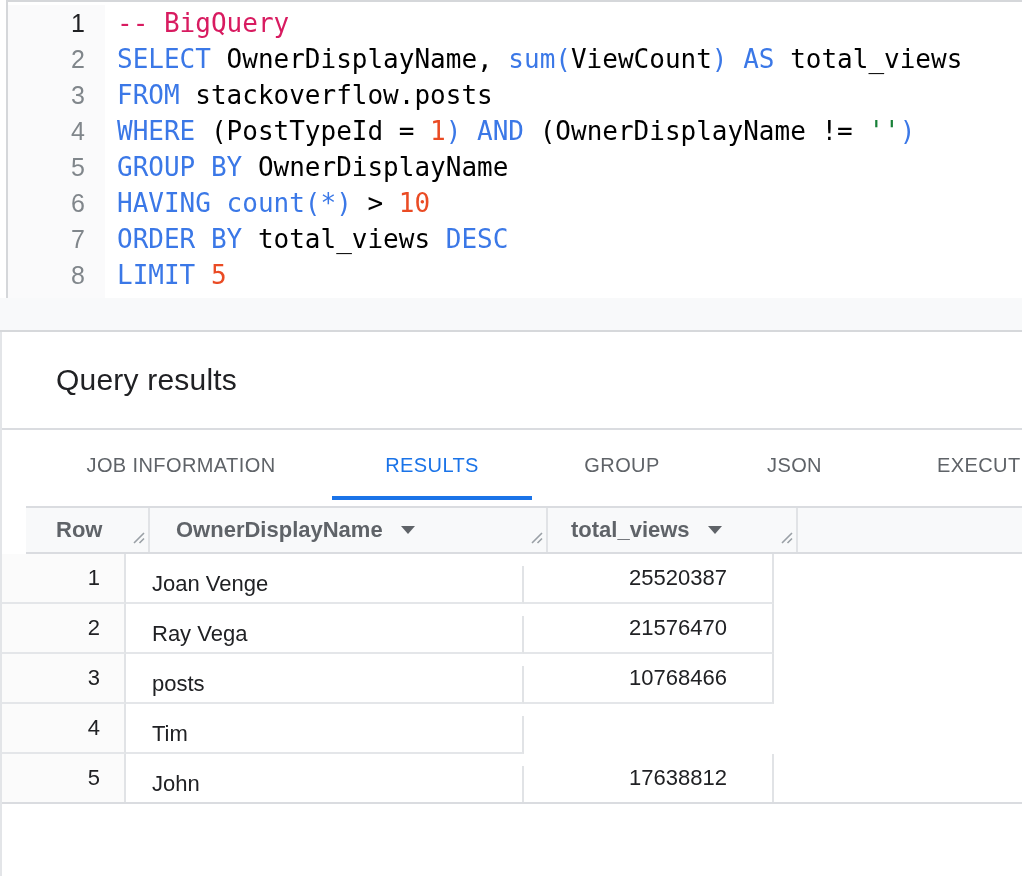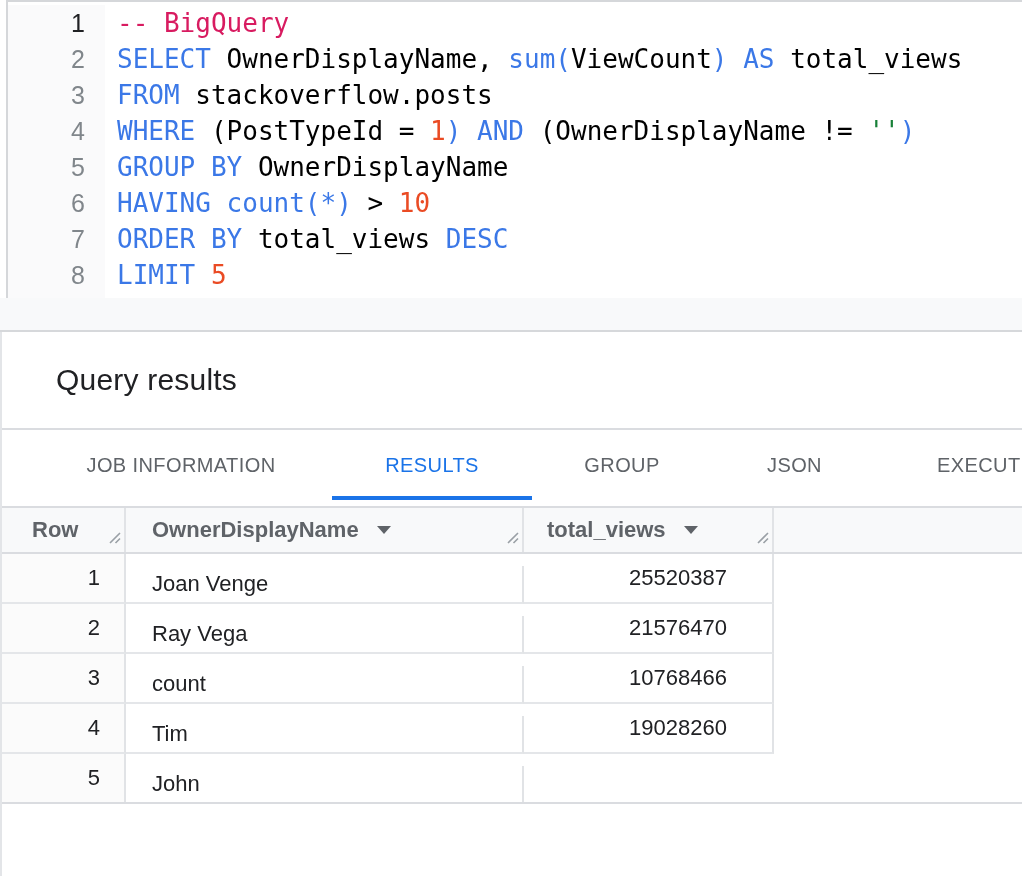--- a/index.html
+++ b/index.html
@@ -60,21 +60,21 @@
   .tab.active { color:#1A73E8; }
   .tab.active::after {
     content:""; position:absolute; left:0; right:0; bottom:0; height:4px; background:#1A73E8;
   }
   .tablegap { height:6px; }
 
   
   .grid-header {
     display:grid; grid-template-columns:124px 398px 250px 1fr;
     height:48px; background:#F8F9FA;
-    border-top:2px solid #DADCE0; border-bottom:2px solid #DADCE0;
+    border-top:2px solid #DADCE0; border-bottom:2px solid #DADCE0;margin-left:24px;
   }
   .hcell {
     position:relative; display:flex; align-items:center;
     font-size:22px; font-weight:600; color:#5F6368;
   }
   .hcell.b { border-right:2px solid #E1E3E6; }
   .hcell-row   { padding-left:30px; }
   .hcell-owner { padding-left:26px; }
   .hcell-views { padding-left:23px; }
   .sort-arrow { display:inline-flex; margin-left:18px; }
@@ -174,30 +174,30 @@
         <div class="cell"></div>
       </div>
       <div class="grid-row">
         <div class="cell cell-num b">2</div>
         <div class="cell cell-name b">Ray Vega</div>
         <div class="cell cell-views b">21576470</div>
         <div class="cell"></div>
       </div>
       <div class="grid-row">
         <div class="cell cell-num b">3</div>
-        <div class="cell cell-name b">count</div>
+        <div class="cell cell-name b">posts</div>
         <div class="cell cell-views b">10768466</div>
         <div class="cell"></div>
       </div>
       <div class="grid-row">
         <div class="cell cell-num b">4</div>
         <div class="cell cell-name b">Tim</div>
-        <div class="cell cell-views b">19028260</div>
         <div class="cell"></div>
       </div>
       <div class="grid-row last">
         <div class="cell cell-num b">5</div>
         <div class="cell cell-name b">John</div>
+        <div class="cell cell-views b">17638812</div>
         <div class="cell"></div>
       </div>
     </div>
   </div>
 </div>
 
 </body></html>

